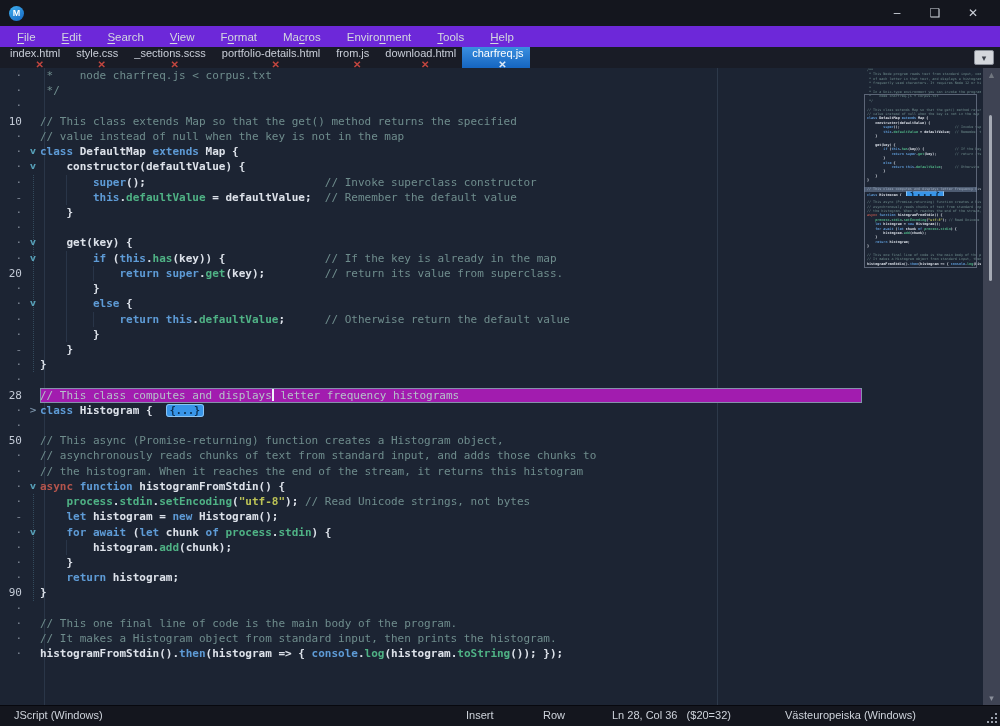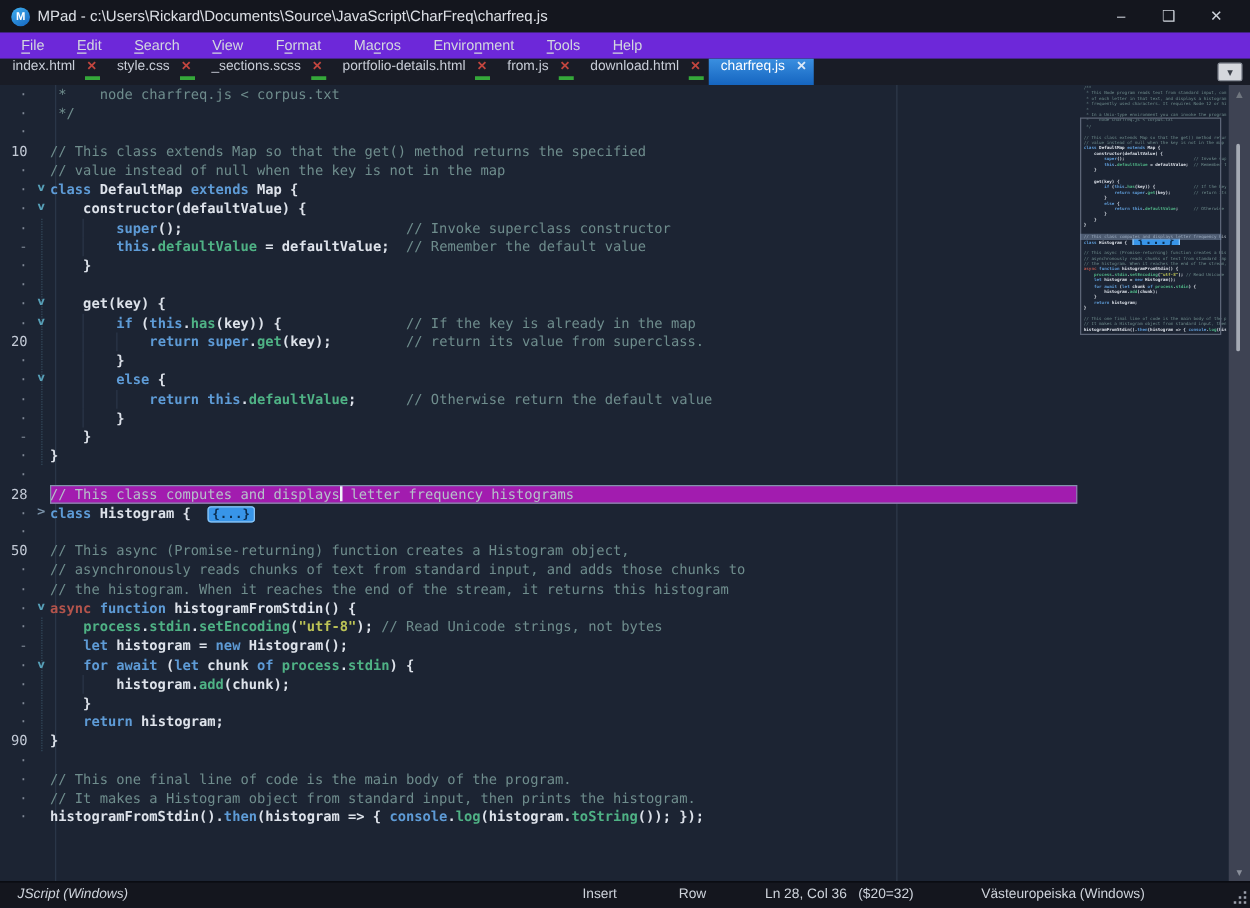--- a/index.html
+++ b/index.html
@@ -18,22 +18,22 @@
              color:#cdd2da; font-size:12px; }
 
   
   .menubar { position:absolute; left:0; top:26px; width:1000px; height:21px; background:#6d28d9;
              display:flex; align-items:center; padding-left:4px; }
   .menuitem { color:#d3d7df; font-size:11.5px; padding:2px 13px; }
   .menuitem u { text-decoration:underline; text-underline-offset:2px; }
 
   
   .tabbar { position:absolute; left:0; top:47px; width:1000px; height:21px; background:#191c26; display:flex; }
-  .tab { position:relative; display:flex; align-items:flex-start; padding:0 6px 0 10px; color:#c9ced8;
-         font-size:11px; white-space:nowrap; }
+  .tab { position:relative; display:flex; align-items:center; padding:0 6px 0 10px; color:#c9ced8;
+         font-size:11px; white-space:nowrap;flex-direction:column; }
   .tab .tab-close { color:#c3463f; font-weight:bold; font-size:10px; margin-left:9px; position:relative; }
   .tab .tab-close.saved::after { content:""; position:absolute; left:-1px; bottom:-5px; width:12px; height:3px; background:#35a83a; }
   .tab.active { background:linear-gradient(#3a8fe0,#1565c0); color:#ffffff; }
   .tab.active .tab-close { color:#dce9f7; }
   .tab-overflow { position:absolute; right:6px; top:3px; width:20px; height:15px; background:#d4d7dc;
                   border:1px solid #8a8f99; border-radius:2px; color:#3a3f48; font-size:9px;
                   display:flex; align-items:center; justify-content:center; }
 
   
   .editor { position:absolute; left:0; top:68px; width:1000px; height:637px; background:#1c2433; }
@@ -87,21 +87,20 @@
   .grip i:nth-child(3){ right:0; bottom:4px; } .grip i:nth-child(4){ right:8px; bottom:0; }
   .grip i:nth-child(5){ right:0; bottom:8px; } .grip i:nth-child(6){ right:4px; bottom:4px; }
 </style>
 </head>
 <body>
 
 <div id="app">
 
   <div class="titlebar">
     <div class="appicon">M</div>
-    <span>MPad - c:\Users\Rickard\Documents\Source\JavaScript\CharFreq\charfreq.js</span>
     <div class="win-controls">
       <div class="win-btn">–</div>
       <div class="win-btn">❑</div>
       <div class="win-btn">✕</div>
     </div>
   </div>
 
   <div class="menubar" id="menubar">
       <div class="menuitem"><u>F</u>ile</div>
       <div class="menuitem"><u>E</u>dit</div>
@@ -250,20 +249,20 @@
 
   <div class="statusbar" id="statusbar">
     <div class="grip">
         <i></i>
         <i></i>
         <i></i>
         <i></i>
         <i></i>
         <i></i>
       </div>
-  <span class="status-item" style="left: 14px; font-style: italic;">JScript (Windows)</span>
+  <span class="status-item" style="left: 14px;">JScript (Windows)</span>
       <span class="status-item" style="left: 466px;">Insert</span>
       <span class="status-item" style="left: 543px;">Row</span>
       <span class="status-item" style="left: 612px;">Ln 28, Col 36   ($20=32)</span>
       <span class="status-item" style="left: 785px;">Västeuropeiska (Windows)</span>
     </div>
 
 </div>
 
 </body></html>

